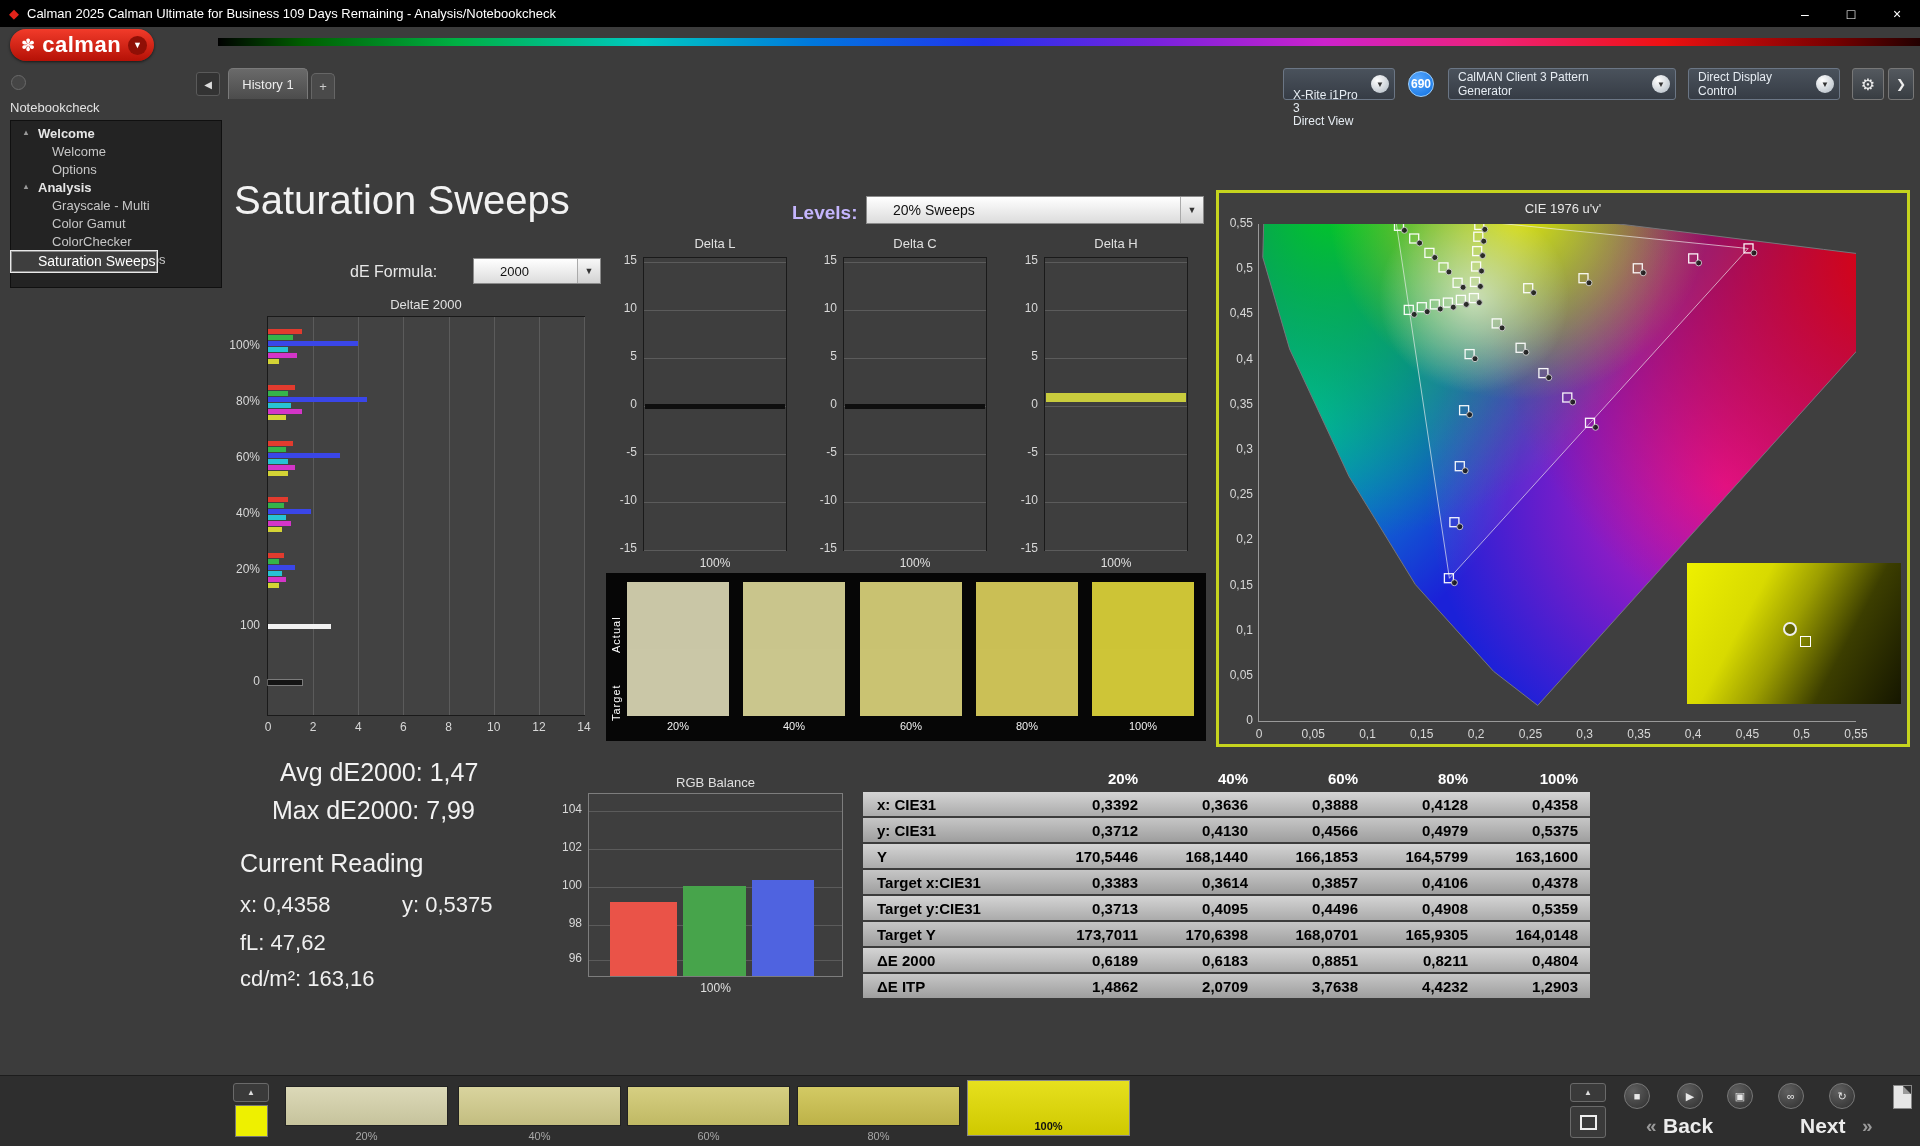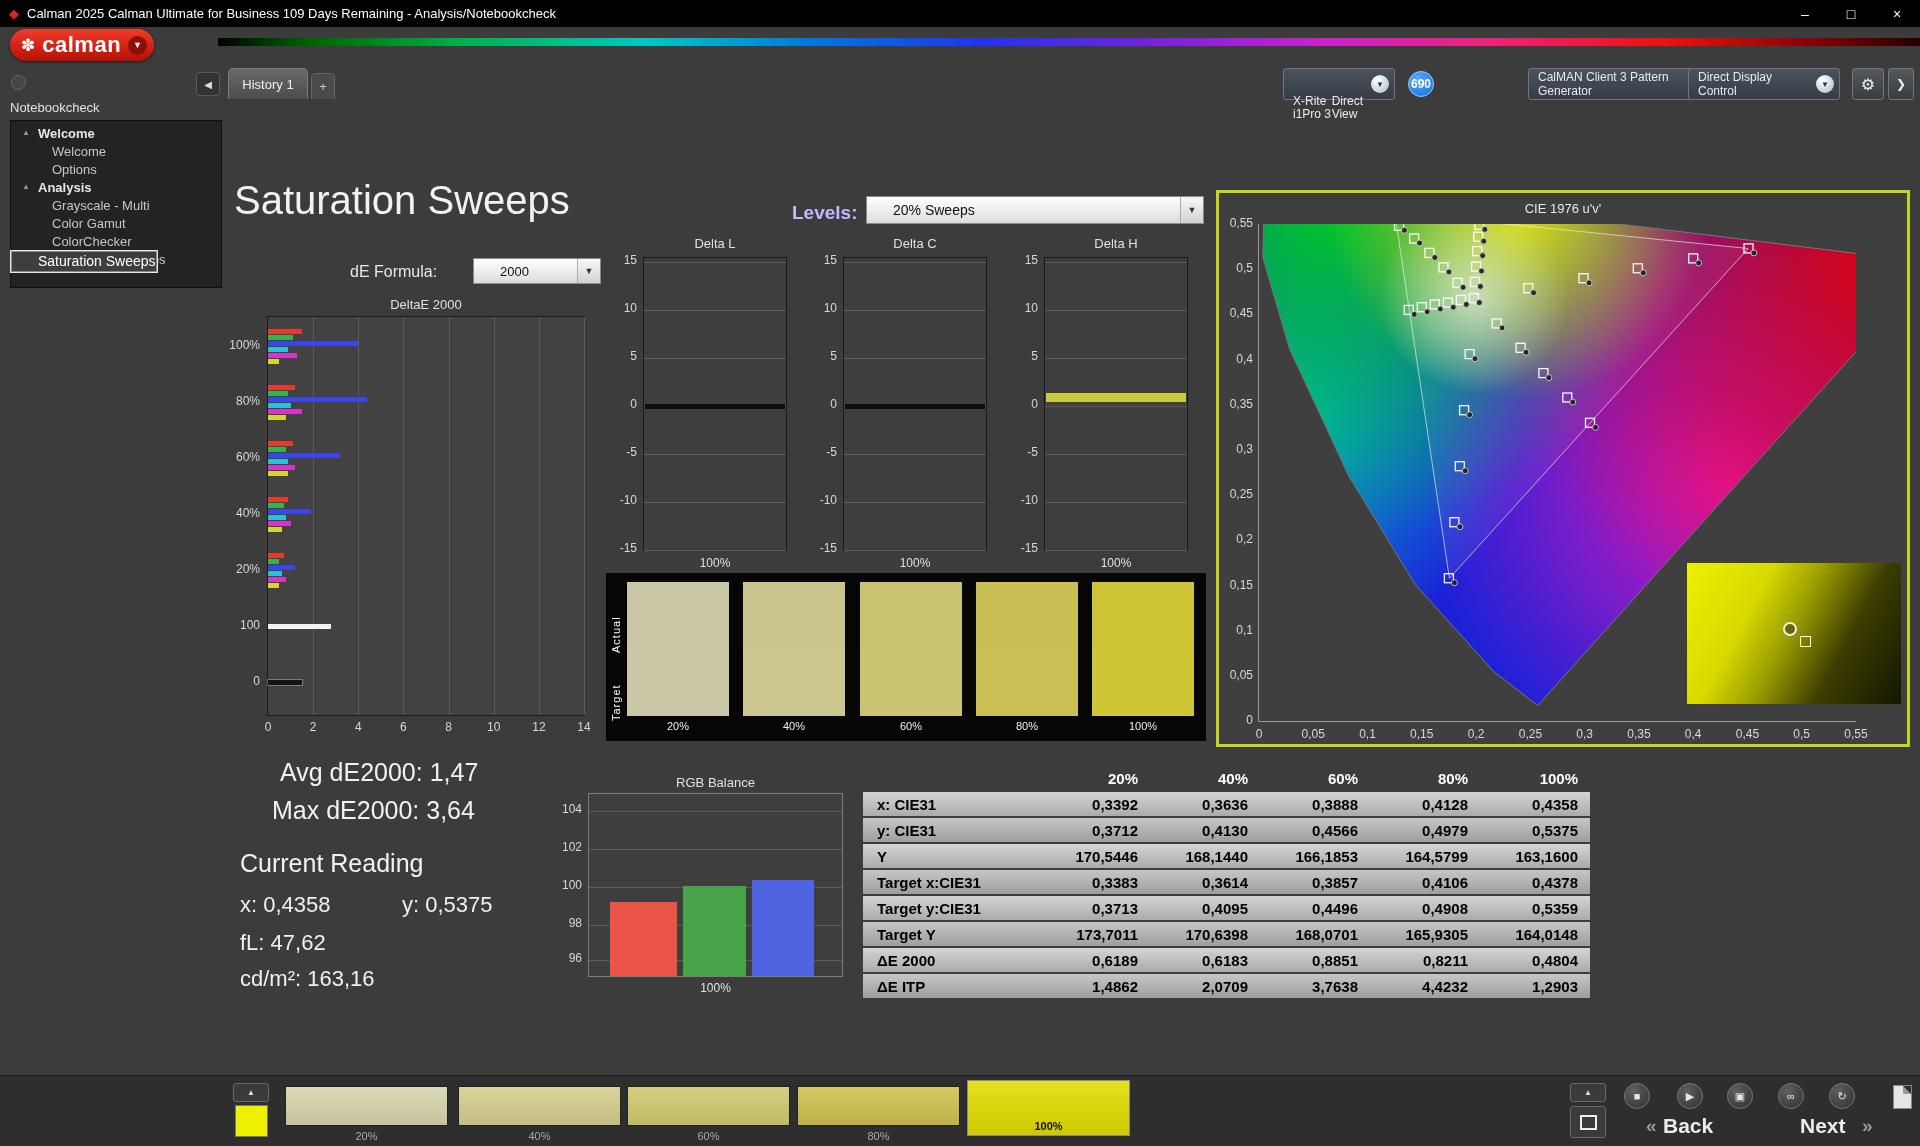--- a/index.html
+++ b/index.html
@@ -13,21 +13,21 @@
   #calman-logo{position:absolute;top:29px;left:10px;height:32px;background:linear-gradient(#f23b2a,#b51106);border-radius:17px;display:flex;align-items:center;padding:0 7px 0 11px;gap:7px;box-shadow:0 1px 3px rgba(0,0,0,.6);}
   #calman-logo .flower{color:#fff;font-size:17px;}
   #calman-logo .word{color:#fff;font-weight:bold;font-size:22px;letter-spacing:.5px;}
   #calman-logo .caret{width:19px;height:19px;border-radius:50%;background:#8f0f06;color:#fff;font-size:9px;display:flex;align-items:center;justify-content:center;}
   #rainbow{position:absolute;left:218px;top:38px;width:1702px;height:8px;background:linear-gradient(90deg,#000 0%,#005f00 5%,#00b044 14%,#00c9c0 25%,#0077dd 35%,#2233ee 45%,#7722dd 55%,#cc22cc 65%,#ee2277 75%,#ee1111 85%,#770000 95%,#220000 100%);}
   
   #tab-history{position:absolute;left:228px;top:68px;width:80px;height:31px;background:linear-gradient(#6a6a6a,#4c4c4c);border:1px solid #7a7a7a;border-bottom:none;border-radius:5px 5px 0 0;color:#eee;font-size:13px;display:flex;align-items:center;justify-content:center;box-sizing:border-box;}
   #tab-add{position:absolute;left:311px;top:73px;width:24px;height:26px;background:#4a4a4a;border:1px solid #666;border-bottom:none;border-radius:5px 5px 0 0;color:#ccc;font-size:13px;display:flex;align-items:center;justify-content:center;box-sizing:border-box;}
   .drop{position:absolute;top:68px;height:32px;background:linear-gradient(#4a525c,#363c45);border:1px solid #6b7685;border-radius:3px;color:#e6ecf2;display:flex;align-items:center;padding:0 5px 0 9px;box-sizing:border-box;}
   .drop .dd{width:18px;height:18px;border-radius:50%;background:radial-gradient(circle at 35% 30%,#fff,#aeb8c2);color:#333;font-size:8px;display:flex;align-items:center;justify-content:center;margin-left:8px;flex:none;}
-  .drop .two{display:flex;flex-direction:row;line-height:13px;font-size:12px;margin-top:48px;}
+  .drop .two{display:flex;flex-direction:column;line-height:13px;font-size:12px;margin-top:48px;}
   #badge{position:absolute;left:1408px;top:71px;width:26px;height:26px;border-radius:50%;background:radial-gradient(circle at 35% 30%,#59a9ff,#0d6fe0);border:1px solid #9cd0ff;color:#fff;font-size:12px;font-weight:bold;display:flex;align-items:center;justify-content:center;box-sizing:border-box;}
   .sqbtn{position:absolute;top:68px;height:32px;background:linear-gradient(#54595f,#383d42);border:1px solid #777;border-radius:3px;color:#eee;display:flex;align-items:center;justify-content:center;box-sizing:border-box;}
   
   #collapse-btn{position:absolute;left:196px;top:72px;width:24px;height:24px;background:#333;border:1px solid #5a5a5a;border-radius:3px;color:#ddd;font-size:10px;display:flex;align-items:center;justify-content:center;box-sizing:border-box;}
   #dot-btn{position:absolute;left:11px;top:75px;width:15px;height:15px;border-radius:50%;background:#454545;border:1px solid #6a6a6a;box-sizing:border-box;}
   #nb-label{position:absolute;left:10px;top:100px;font-size:13px;color:#e2e2e2;}
   #tree{position:absolute;left:10px;top:120px;width:212px;height:168px;background:#232323;border:1px solid #101010;padding:4px 0;box-sizing:border-box;font-size:13px;color:#ccc;}
   .tg{padding:1px 0 2px 27px;position:relative;color:#e6e6e6;font-weight:bold;}
   .tg .arr{position:absolute;left:13px;top:3px;font-size:8px;color:#999;}
   .ti{padding:1px 0 2px 41px;color:#c6c6c6;}
@@ -115,21 +115,21 @@
   <div id="tab-add">+</div>
 
   <div class="drop" style="left:1283px;width:112px;">
     <span class="two">
       <span>X-Rite i1Pro 3</span>
       <span>Direct View</span>
     </span>
     <span class="dd">▼</span>
   </div>
   <div id="badge">690</div>
-  <div class="drop" style="left:1528px;width:192px;font-size:12px;align-items:center;">
+  <div class="drop" style="left:1448px;width:228px;font-size:12px;align-items:center;">
     <span>CalMAN Client 3 Pattern Generator</span>
     <span class="dd">▼</span>
   </div>
   <div class="drop" style="left:1688px;width:152px;font-size:12px;">
     <span>Direct Display Control</span>
     <span class="dd">▼</span>
   </div>
   <div class="sqbtn" style="left:1852px;width:32px;font-size:16px;">
       <span>⚙</span>
     </div>
@@ -378,21 +378,21 @@
         <div class="tick r" style="left: -44px; top: 37.2px; width: 38px;">0,5</div>
         <div class="tick r" style="left: -44px; top: -8px; width: 38px;">0,55</div>
       </div>
     <div id="cie-inset">
       <span id="inset-marker" style="left:45%;top:42%;"></span>
       <span id="inset-square" style="left:53%;top:52%;"></span>
     </div>
   </div>
 
   <div class="stat-xl" style="left:280px;top:758px;">Avg dE2000: 1,47</div>
-  <div class="stat-xl" style="left:272px;top:796px;">Max dE2000: 3,64</div>
+  <div class="stat-xl" style="left:272px;top:796px;">Max dE2000: 7,99</div>
   <div class="stat-xl" style="left:240px;top:849px;">Current Reading</div>
   <div class="stat-md" style="left:240px;top:892px;">x: 0,4358</div>
   <div class="stat-md" style="left:402px;top:892px;">y: 0,5375</div>
   <div class="stat-md" style="left:240px;top:930px;">fL: 47,62</div>
   <div class="stat-md" style="left:240px;top:966px;">cd/m²: 163,16</div>
 
   <div class="ctitle" style="left:588px;top:775px;width:255px;">RGB Balance</div>
   <div id="rgb-plot" class="plot">
       <div class="gl-h" style="top: 17px;"></div>
       <div class="gl-h" style="top: 55px;"></div>

